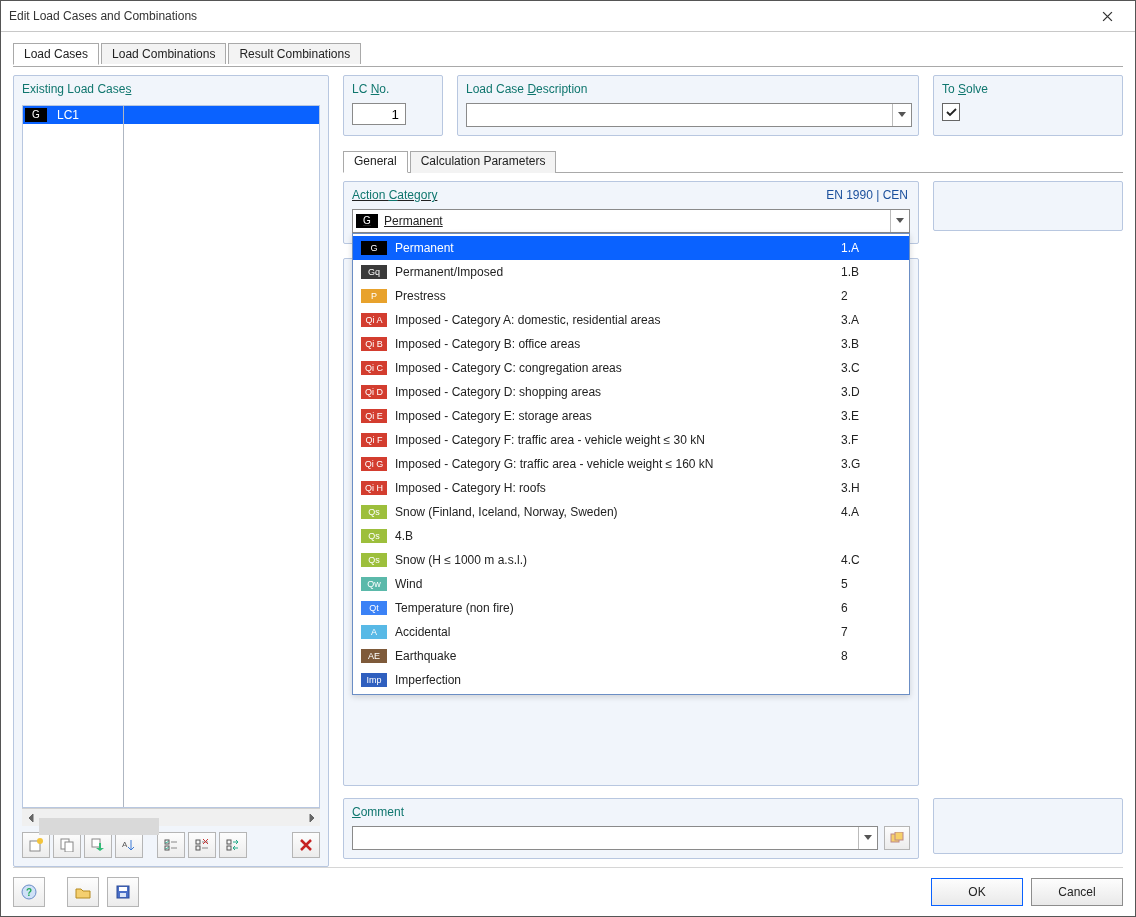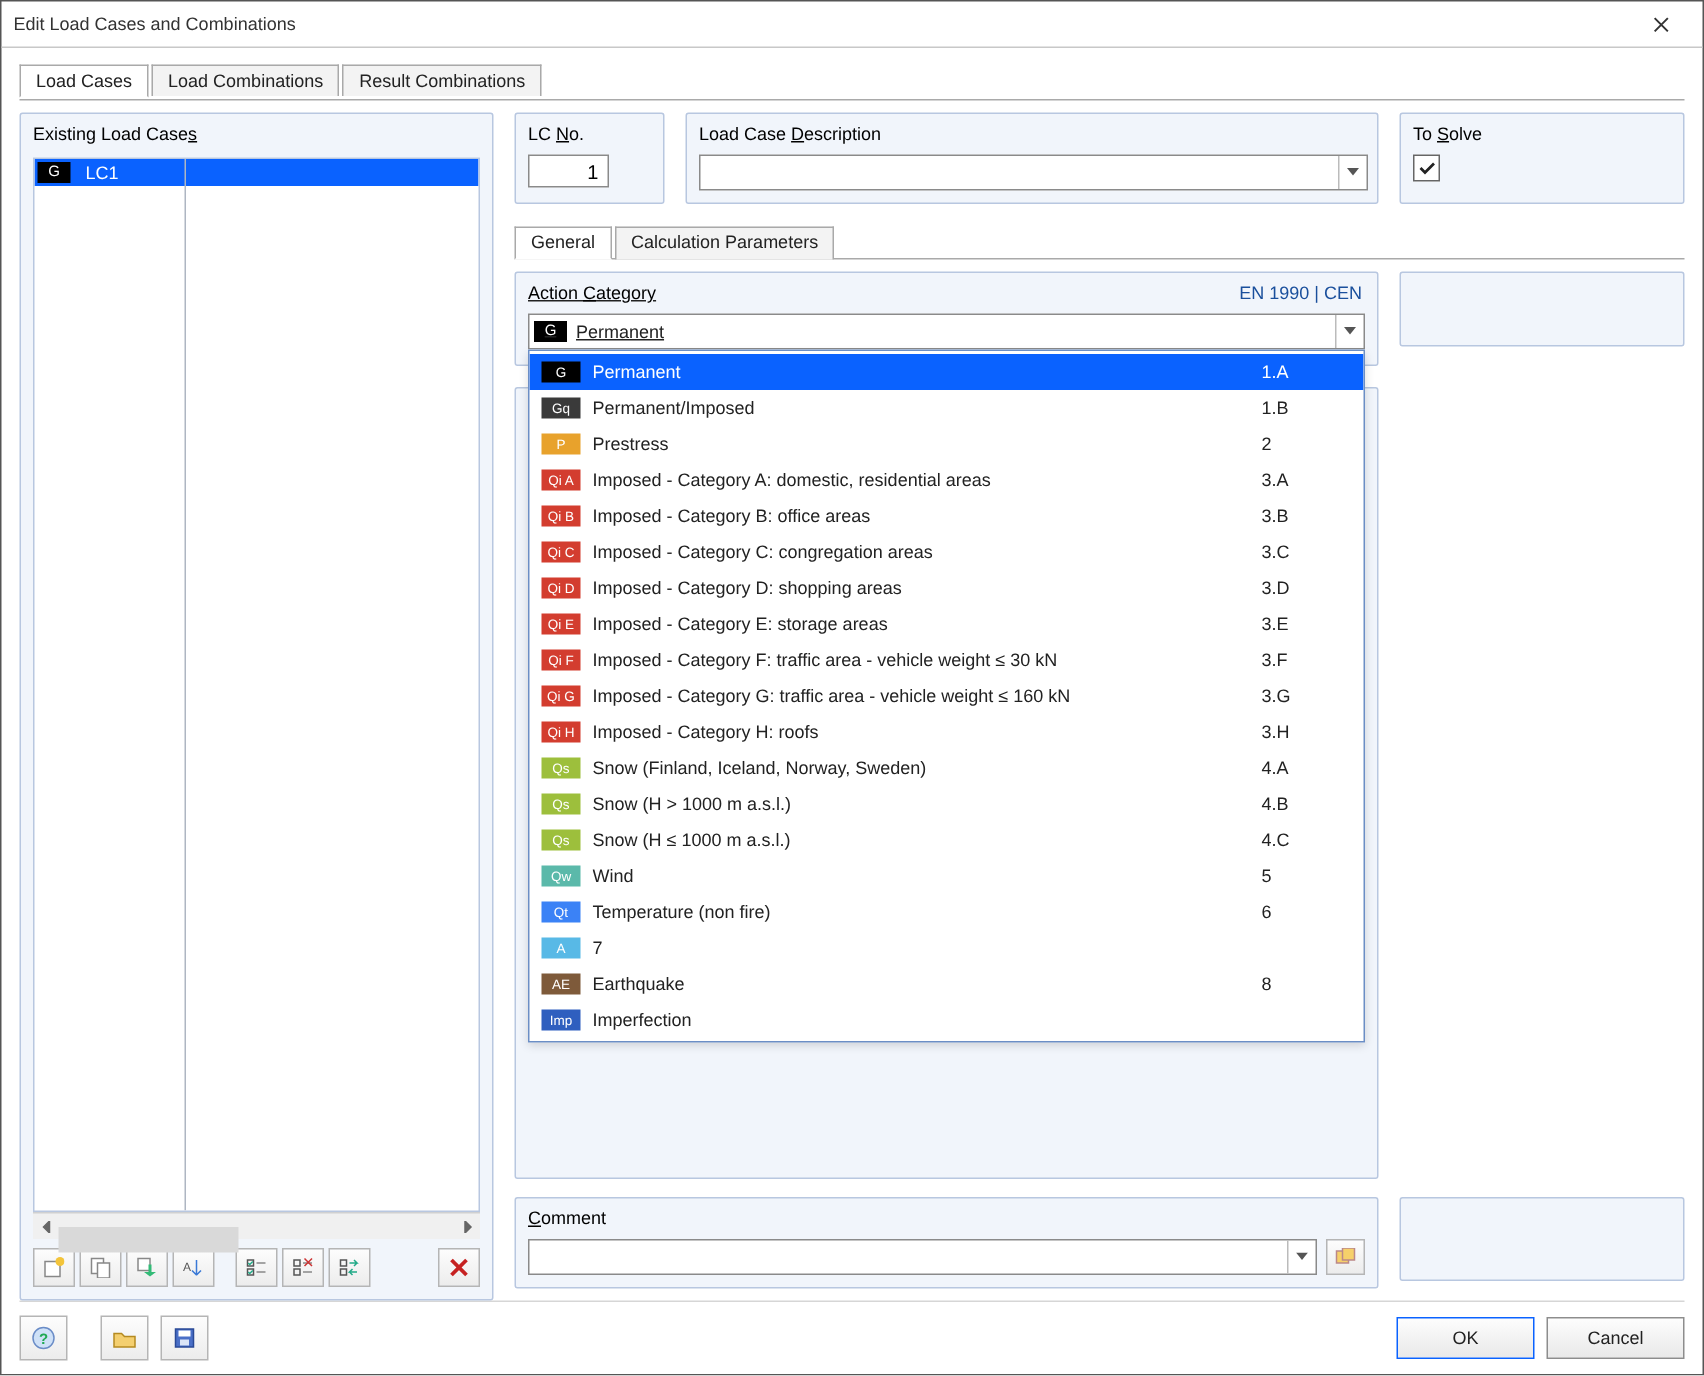--- a/index.html
+++ b/index.html
@@ -12,21 +12,21 @@
   
   .tabs{display:flex;align-items:flex-start;height:24px;border-bottom:1px solid #a9a9a9;position:relative}
   .tab{padding:3px 10px;border:1px solid #a9a9a9;border-bottom:none;margin-right:2px;background:#f3f3f3;cursor:pointer;position:relative;top:1px}
   .tab.active{background:#fff;border-bottom:1px solid #fff}
   
   .panel-row{display:flex;gap:14px;margin-top:8px;flex:1;min-height:0}
   .left-col{width:316px;display:flex;flex-direction:column}
   .right-col{flex:1;display:flex;flex-direction:column;min-width:0}
   
   .group{border:1px solid #b8c7e0;background:#f1f5fb;border-radius:2px;position:relative;padding:7px 8px 8px 8px;box-sizing:border-box}
-  .group .g-title{position:relative;top:-1px;color:#000000;font-size:12px;margin-bottom:6px}
+  .group .g-title{position:relative;top:-1px;color:#0f766e;font-size:12px;margin-bottom:6px}
   .group .g-title .ul{text-decoration:underline}
   .group .g-right{position:absolute;top:6px;right:10px;color:#1a4f9c}
   
   .exist{flex:1;display:flex;flex-direction:column}
   .cases-list{flex:1;background:#fff;border:1px solid #b8c7e0;margin-top:2px;overflow:hidden;position:relative}
   .cases-list .row{display:flex;align-items:center;height:18px}
   .cases-list .row.sel{background:#0a62ff;color:#fff}
   .cases-list .row .tag{width:22px;margin-left:2px;margin-right:4px;background:#000;color:#fff;font-size:10px;text-align:center;line-height:14px;height:14px}
   .cases-list .vline{position:absolute;top:0;bottom:0;left:100px;width:1px;background:#aeb6c2}
   .cases-list .name{padding-left:6px}
@@ -317,40 +317,40 @@
                       <span class="dd-label">Imposed - Category H: roofs</span>
                       <span class="dd-code">3.H</span>
                     </div>
                     <div class="dd-row">
                       <span class="dd-tag bg-ygreen">Qs</span>
                       <span class="dd-label">Snow (Finland, Iceland, Norway, Sweden)</span>
                       <span class="dd-code">4.A</span>
                     </div>
                     <div class="dd-row">
                       <span class="dd-tag bg-ygreen">Qs</span>
-                      <span class="dd-label">Snow (H &gt; 1000 m a.s.l.)</span>
                       <span class="dd-code">4.B</span>
                     </div>
                     <div class="dd-row">
                       <span class="dd-tag bg-ygreen">Qs</span>
                       <span class="dd-label">Snow (H ≤ 1000 m a.s.l.)</span>
                       <span class="dd-code">4.C</span>
                     </div>
                     <div class="dd-row">
                       <span class="dd-tag bg-teal">Qw</span>
                       <span class="dd-label">Wind</span>
                       <span class="dd-code">5</span>
                     </div>
                     <div class="dd-row">
                       <span class="dd-tag bg-red2">Qt</span>
                       <span class="dd-label">Temperature (non fire)</span>
                       <span class="dd-code">6</span>
                     </div>
                     <div class="dd-row">
                       <span class="dd-tag bg-cyan">A</span>
+                      <span class="dd-label">Accidental</span>
                       <span class="dd-code">7</span>
                     </div>
                     <div class="dd-row">
                       <span class="dd-tag bg-brown">AE</span>
                       <span class="dd-label">Earthquake</span>
                       <span class="dd-code">8</span>
                     </div>
                     <div class="dd-row">
                       <span class="dd-tag bg-blue">Imp</span>
                       <span class="dd-label">Imperfection</span>

